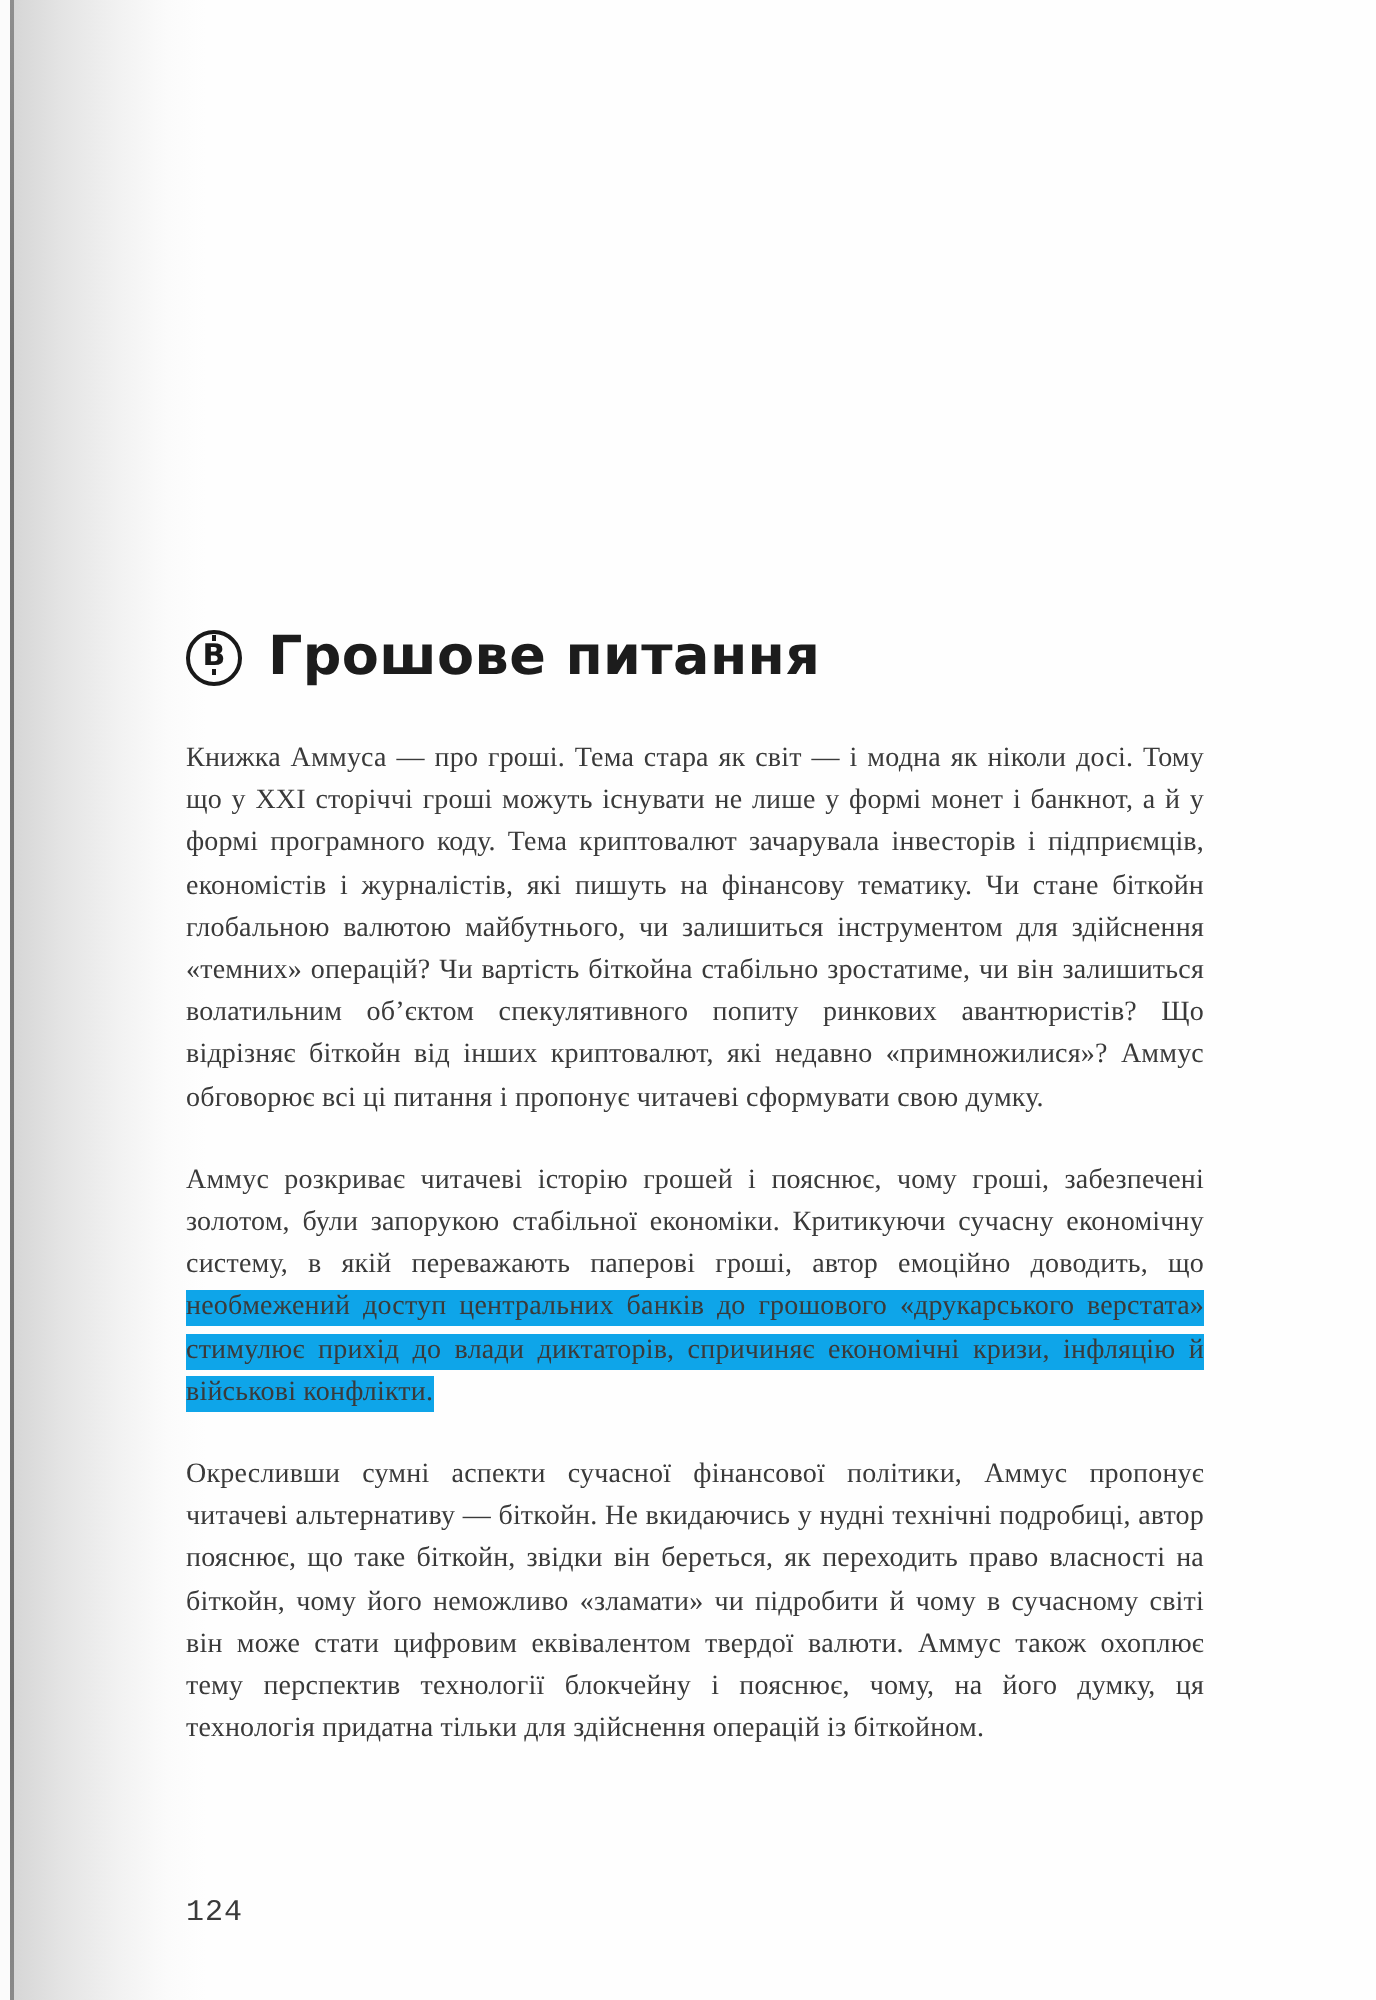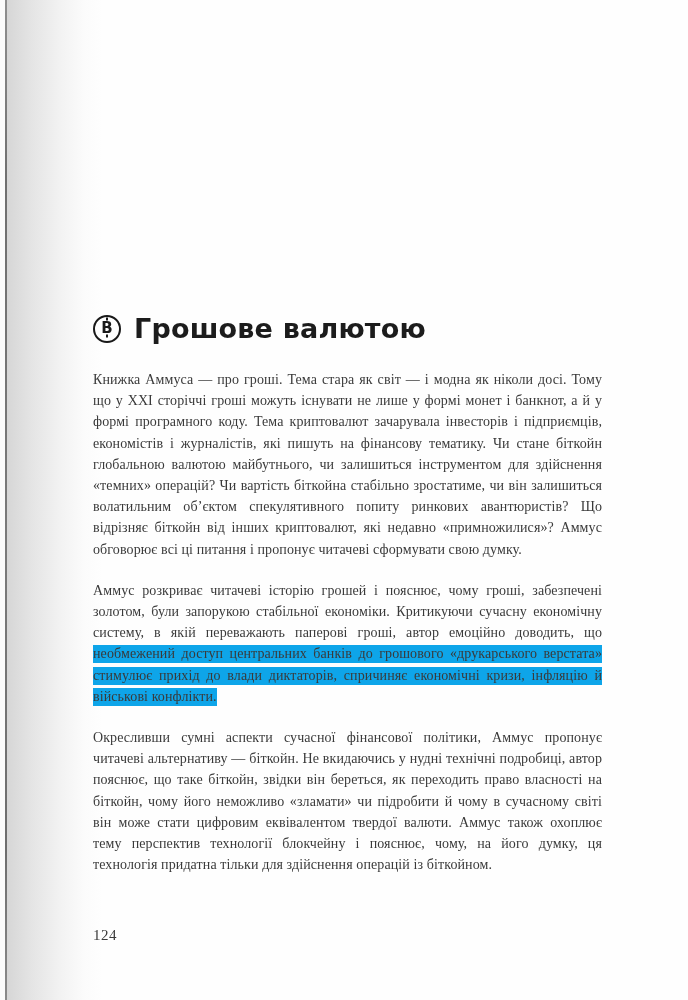--- a/index.html
+++ b/index.html
@@ -96,43 +96,43 @@
     text-align: justify;
     letter-spacing: 0.1px;
   }
   .marker-highlight {
     background: #0ea5e9;
     padding: 1px 0 2px 0;
   }
   .page-number {
     position: absolute;
     left: 93px;
-    top: 927px;
-    font-family: Liberation Serif, serif;
+    top: 948px;
+    font-family: Liberation Mono, monospace;
     font-size: 15px;
     color: #3a3a3a;
     letter-spacing: 0.5px;
   }
 </style>
 </head>
 <body>
 
 <div class="page">
 
   <div class="edge-outer"></div>
   <div class="edge-line"></div>
   <div class="edge-shadow"></div>
 
   <div class="content">
 
     <div class="chapter-header">
       <div class="btc-badge">
         <span class="btc-glyph">B</span>
       </div>
-      <div class="chapter-title">Грошове валютою</div>
+      <div class="chapter-title">Грошове питання</div>
     </div>
 
     <div class="body-text">
 
       <p>Книжка Аммуса — про гроші. Тема стара як світ — і модна як ніколи досі. Тому що у XXI сторіччі гроші можуть існувати не лише у формі монет і банкнот, а й у формі програмного коду. Тема криптовалют зачарувала інвесторів і підприємців, економістів і журналістів, які пишуть на фінансову тематику. Чи стане біткойн глобальною валютою майбутнього, чи залишиться інструментом для здійснення «темних» операцій? Чи вартість біткойна стабільно зростатиме, чи він залишиться волатильним об’єктом спекулятивного попиту ринкових авантюристів? Що відрізняє біткойн від інших криптовалют, які недавно «примножилися»? Аммус обговорює всі ці питання і пропонує читачеві сформувати свою думку.</p>
 
       <p><span>Аммус розкриває читачеві історію грошей і пояснює, чому гроші, забезпечені золотом, були запорукою стабільної економіки. Критикуючи сучасну економічну систему, в якій переважають паперові гроші, автор емоційно доводить, що </span><span class="marker-highlight">необмежений доступ центральних банків до грошового «друкарського верстата» стимулює прихід до влади диктаторів, спричиняє економічні кризи, інфляцію й військові конфлікти.</span></p>
 
       <p>Окресливши сумні аспекти сучасної фінансової політики, Аммус пропонує читачеві альтернативу — біткойн. Не вкидаючись у нудні технічні подробиці, автор пояснює, що таке біткойн, звідки він береться, як переходить право власності на біткойн, чому його неможливо «зламати» чи підробити й чому в сучасному світі він може стати цифровим еквівалентом твердої валюти. Аммус також охоплює тему перспектив технології блокчейну і пояснює, чому, на його думку, ця технологія придатна тільки для здійснення операцій із біткойном.</p>
 

